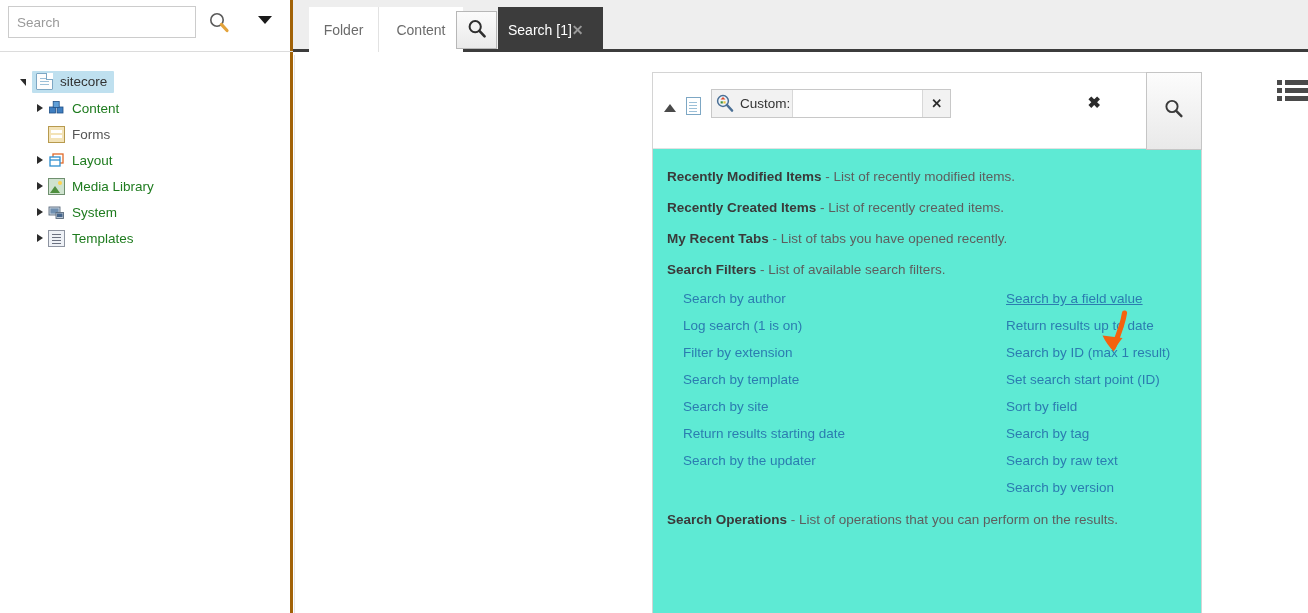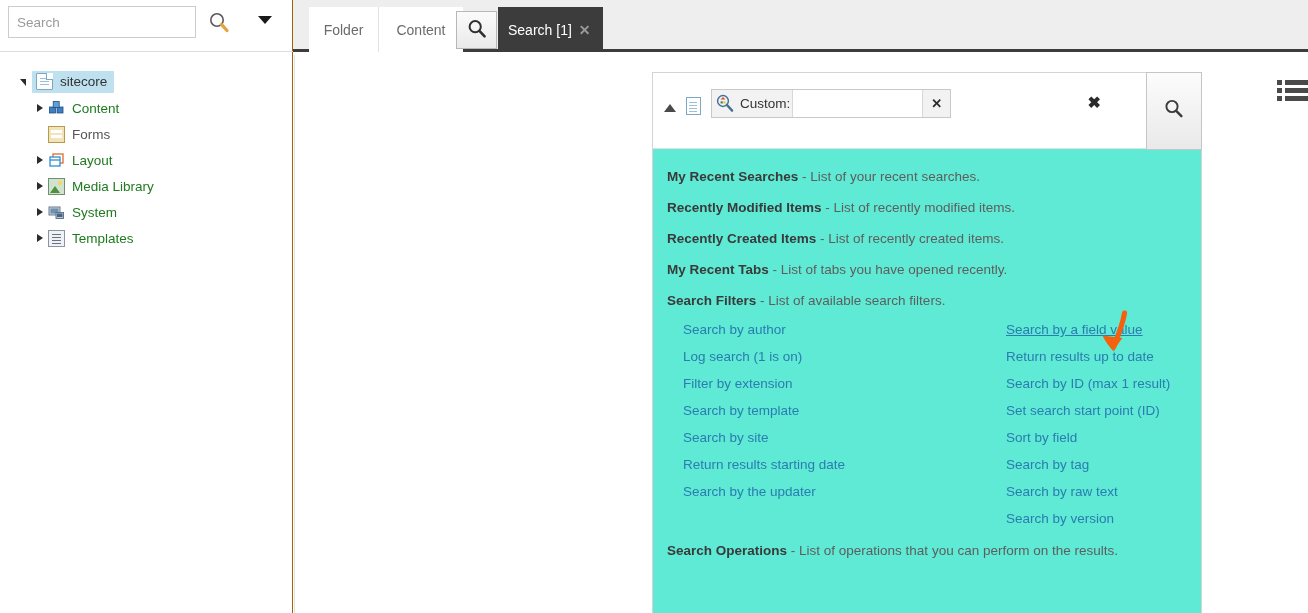--- a/index.html
+++ b/index.html
@@ -11,21 +11,21 @@
     overflow: hidden;
   }
 
   #app { position: relative; width: 1308px; height: 613px; background:#fff; }
 
   
   #left-panel {
     position: absolute; left: 0; top: 0;
     width: 293px; height: 613px;
     background: #ffffff;
-    border-right: 1px solid #a16207;
+    border-right: 3px solid #a16207;
   }
   #left-search-bar {
     position: relative;
     height: 44px;
     padding: 8px 10px 0 8px;
   }
   #search-input {
     position: absolute; left: 8px; top: 6px;
     width: 188px; height: 32px;
     border: 1px solid #cccccc;
@@ -155,21 +155,21 @@
     left:85px; width:85px; background:#ffffff; color:#6b6b6b;
     border-left:1px solid #e2e2e2;
   }
   #tab-searchicon {
     left:163px; top:11px; width:41px; height:38px;
     background:linear-gradient(#fbfbfb,#eaeaea);
     border:1px solid #b7b7b7;
   }
   #tab-search-active {
     left:205px; width:105px; background:#3c3c3c; color:#ffffff;
-    padding-left:10px; justify-content:flex-start; gap:7px;
+    padding-left:10px; justify-content:flex-start; 
   }
   #tab-search-active .tab-close {
     color:#9a9a9a; font-size:14px; font-weight:bold; cursor:pointer;
   }
 
   
   #content-area {
     position:absolute; left:294px; top:55px; width:1014px; height:558px;
     background:#ffffff;
   }
@@ -436,23 +436,20 @@
             <svg width="24" height="24" viewBox="0 0 24 24">
               <circle cx="10" cy="9.5" r="5.6" fill="none" stroke="#3a3a3a" stroke-width="1.9"></circle>
               <line x1="14.2" y1="13.8" x2="19.4" y2="19.2" stroke="#3a3a3a" stroke-width="2.4" stroke-linecap="round"></line>
             </svg>
           </span>
         </div>
       </div>
 
       <div id="panel-body">
 
-        <div class="section-row">
-          <span class="sec-title">My Recent Searches</span><span class="sec-desc"> - List of your recent searches.</span>
-        </div>
 
         <div class="section-row">
           <span class="sec-title">Recently Modified Items</span><span class="sec-desc"> - List of recently modified items.</span>
         </div>
 
         <div class="section-row">
           <span class="sec-title">Recently Created Items</span><span class="sec-desc"> - List of recently created items.</span>
         </div>
 
         <div class="section-row">

